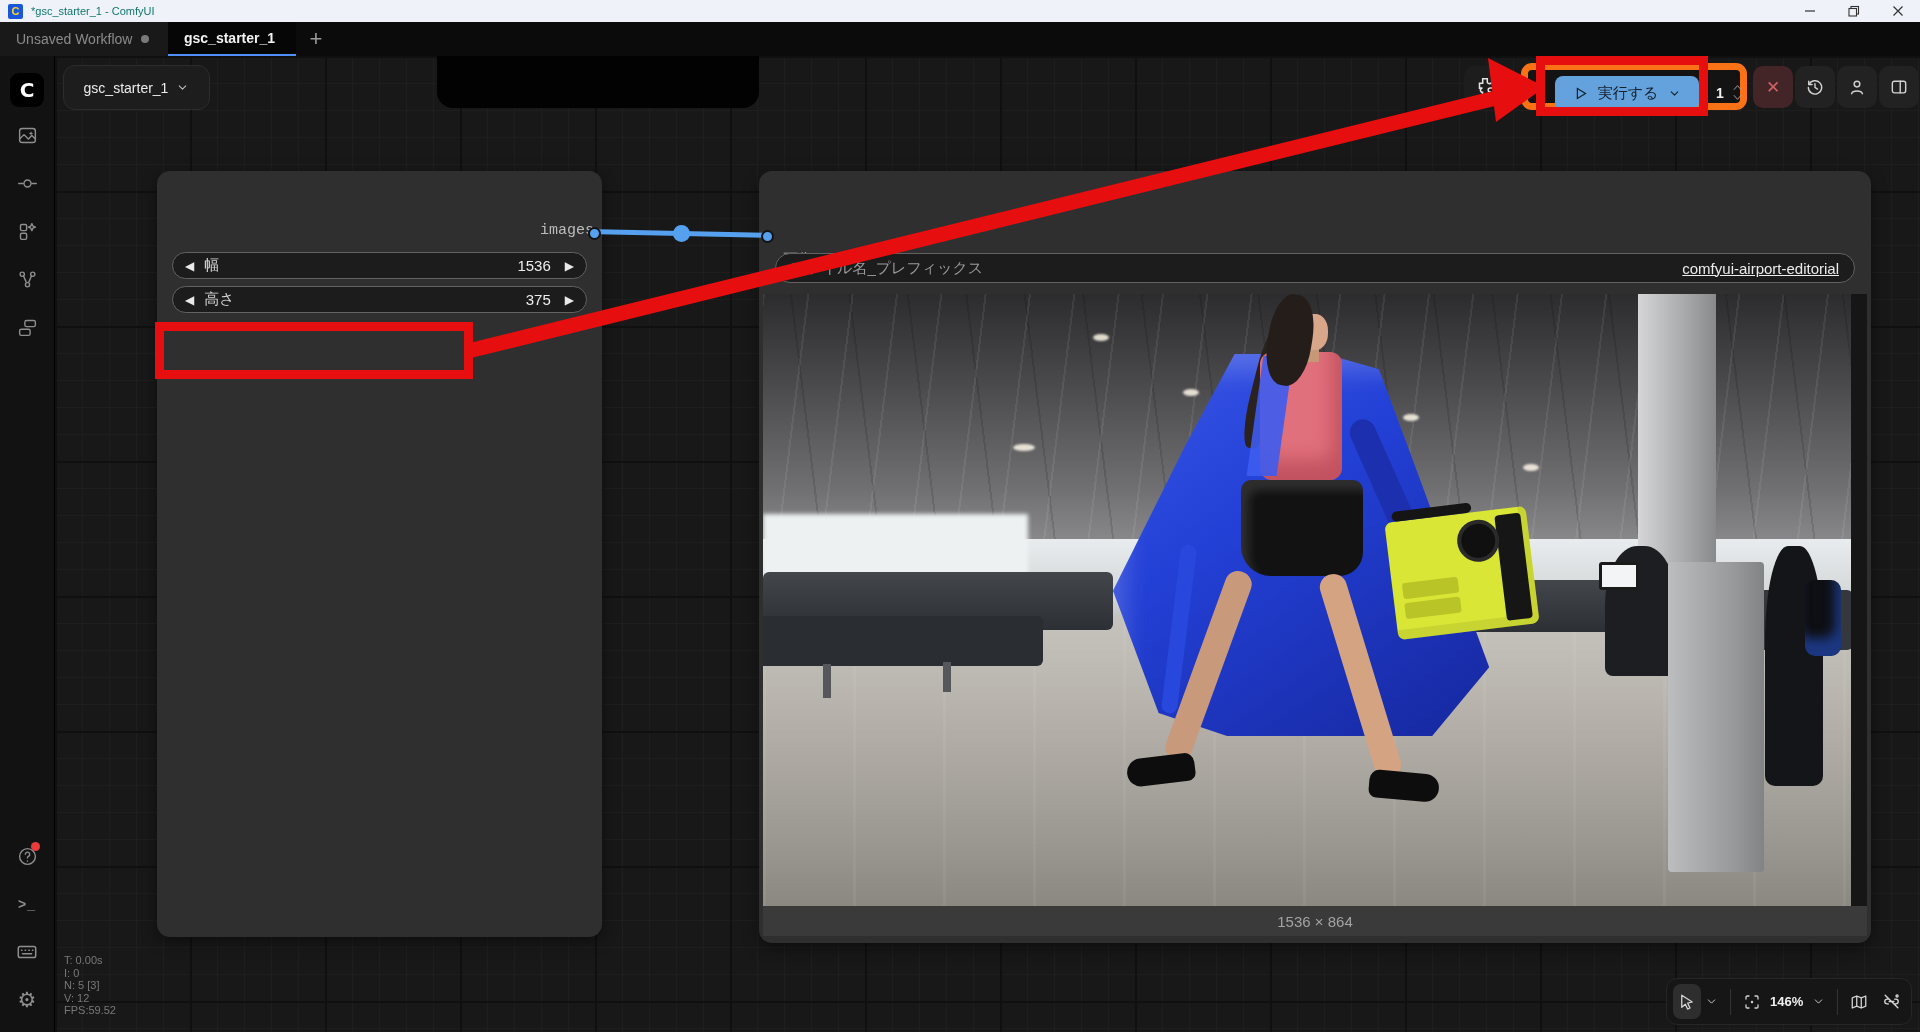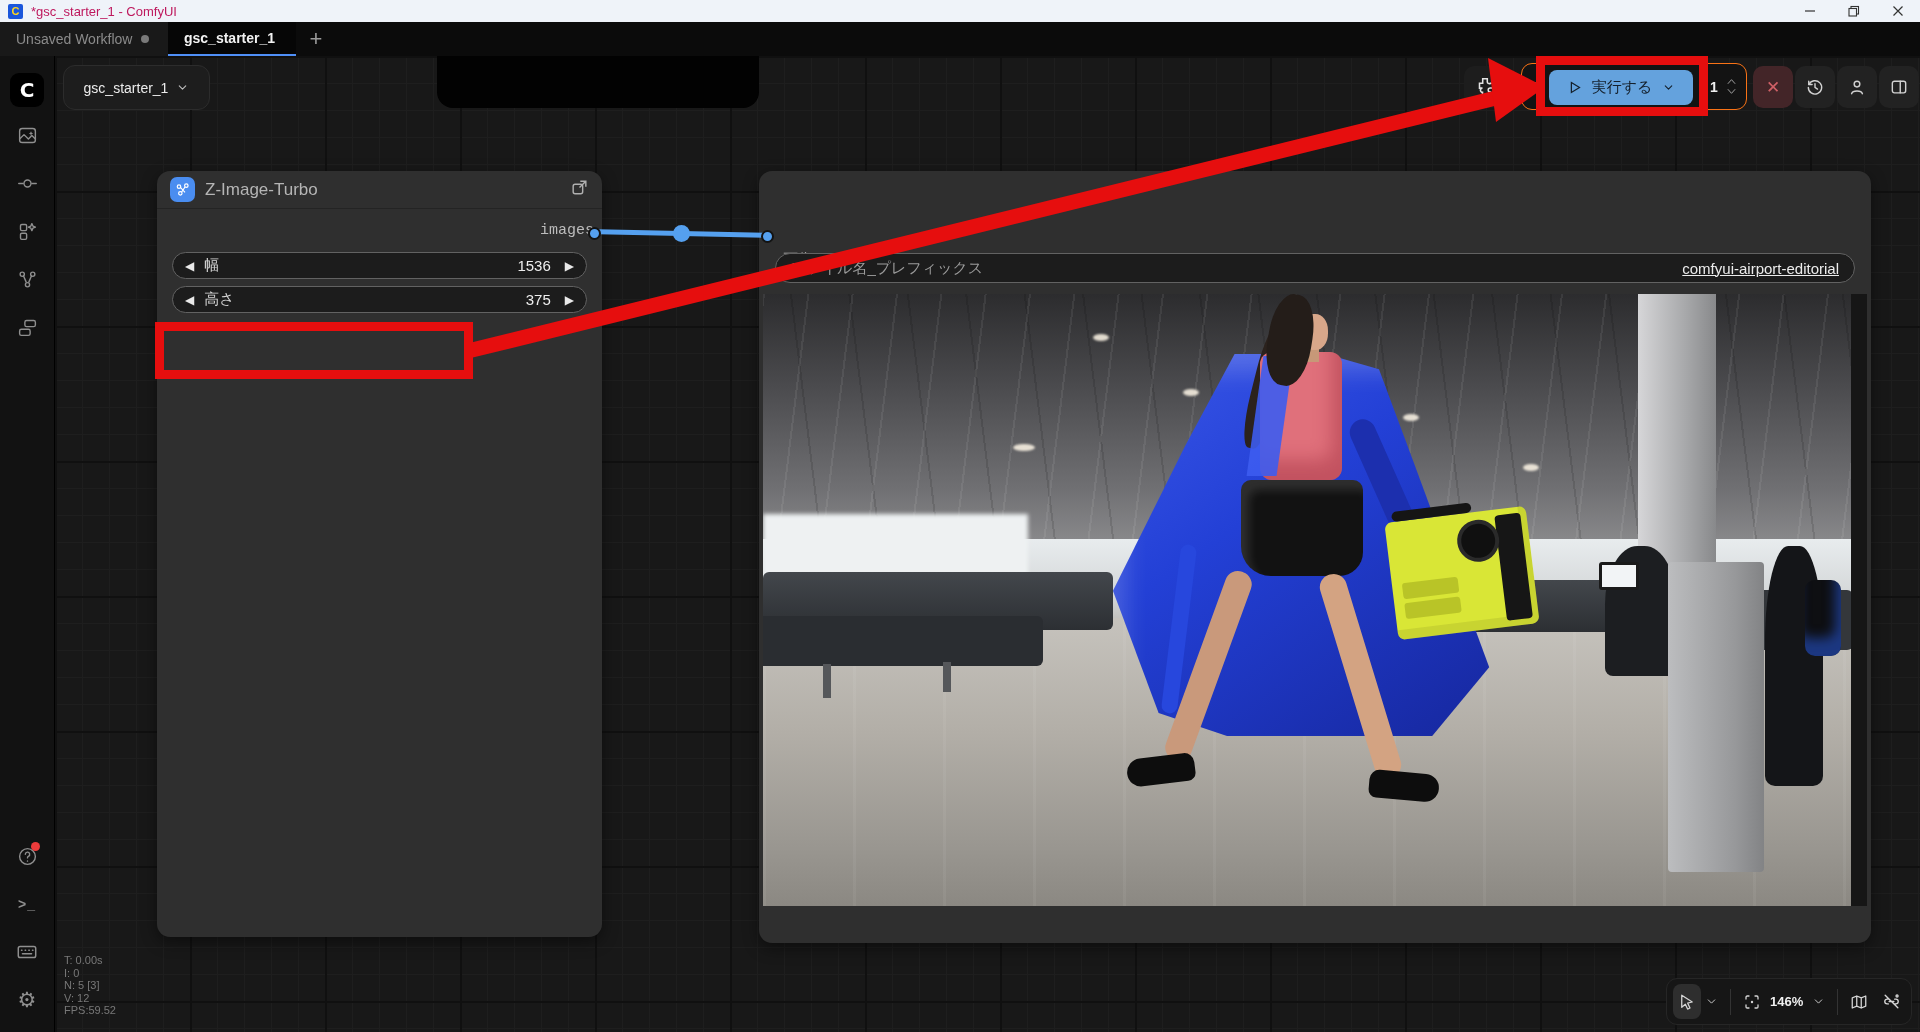--- a/index.html
+++ b/index.html
@@ -5,21 +5,21 @@
   * { margin:0; padding:0; box-sizing:border-box; }
   html,body { width:1920px; height:1032px; overflow:hidden; background:#181818;
     font-family:"Liberation Sans","DejaVu Sans",sans-serif; }
   .stage { position:absolute; inset:0; width:1920px; height:1032px; }
 
   
   .titlebar { position:absolute; left:0; top:0; width:1920px; height:22px; background:#eff3f9;
     display:flex; align-items:center; z-index:20; }
   .tb-appicon { width:15px; height:15px; margin-left:8px; border-radius:2px; background:#1a56db;
     color:#ffd51e; font-weight:bold; font-size:11px; line-height:15px; text-align:center; }
-  .tb-title { margin-left:8px; font-size:13px; color:#be185d; }
+  .tb-title { margin-left:8px; font-size:11px; color:#0f766e; }
   .tb-controls { margin-left:auto; display:flex; height:100%; }
   .tb-btn { width:44px; height:22px; display:flex; align-items:center; justify-content:center;
     color:#333; font-size:12px; }
   .tb-btn svg { stroke:#333; }
 
   
   .tabbar { position:absolute; left:0; top:22px; width:1920px; height:34px; background:#0b0b0b;
     display:flex; align-items:stretch; z-index:20; }
   .wtab { display:flex; align-items:center; gap:9px; padding:11px 16px; font-size:14px; }
   .wtab.inactive { background:#191919; color:#8b8b8b; width:168px; }
@@ -59,21 +59,21 @@
   .wf-menu { position:absolute; left:63px; top:65px; width:147px; height:45px; background:#1d1d1d;
     border:1px solid #2c2c2c; border-radius:12px; display:flex; align-items:center; justify-content:center;
     gap:8px; color:#ececec; font-size:14px; z-index:12; }
   .chev { width:13px; height:13px; stroke:#bdbdbd; fill:none; stroke-width:2; stroke-linecap:round; stroke-linejoin:round; }
 
   
   .puzzle-btn { position:absolute; left:1464px; top:66px; width:42px; height:42px; background:#1d1d1d;
     border-radius:10px; display:flex; align-items:center; justify-content:center; z-index:12; }
   .puzzle-btn svg { stroke:#e3e3e3; fill:none; stroke-width:1.7; }
   .run-group { position:absolute; left:1521px; top:63px; width:226px; height:47px; background:#131313;
-    border:1px solid #f97316; border-radius:11px; z-index:12; display:flex; align-items:center; }
+    border:7px solid #f97316; border-radius:11px; z-index:12; display:flex; align-items:center; }
   .drag-dots { color:#6f6f6f; font-size:13px; margin-left:7px; letter-spacing:0; line-height:5px; }
   .run-btn { position:absolute; left:27px; top:6px; width:144px; height:35px; background:#64a2dd;
     border-radius:8px; display:flex; align-items:center; justify-content:center; gap:10px;
     color:#14202c; font-size:15px; }
   .run-btn svg { stroke:#14202c; fill:none; stroke-width:2; }
   .batch { position:absolute; left:182px; top:0; width:44px; height:45px; display:flex; align-items:center; }
   .batch-num { color:#f0f0f0; font-size:14px; font-weight:bold; margin-left:6px; }
   .batch-spin { display:flex; flex-direction:column; margin-left:8px; gap:3px; }
   .batch-spin svg { stroke:#a9a9a9; fill:none; stroke-width:2; }
   .tr-btn { position:absolute; top:66px; width:40px; height:42px; border-radius:10px; background:#222;
@@ -373,37 +373,20 @@
     <svg width="20" height="20" viewBox="0 0 24 24">
       <rect x="4" y="5" width="16" height="14" rx="2.5"></rect>
         <line x1="13.5" y1="5" x2="13.5" y2="19"></line>
       </svg>
   </div>
 
   <div class="wire"></div>
   <div class="wire-dot-mid"></div>
 
   <div class="node n-zimage">
-    <div class="node-header">
-      <div class="zi-icon">
-        <svg width="16" height="16" viewBox="0 0 24 24">
-            <circle cx="6" cy="7" r="2.6"></circle>
-            <circle cx="17" cy="5.5" r="2.6"></circle>
-            <circle cx="8" cy="17" r="2.6"></circle>
-            <path d="M8.5 8.5l6.5 7 M15 7.5l-5 7.5"></path>
-          </svg>
-      </div>
-      <span class="node-title">Z-Image-Turbo</span>
-      <span class="expand-ic">
-        <svg width="19" height="19" viewBox="0 0 24 24">
-            <rect x="4" y="8" width="12" height="12" rx="2.5"></rect>
-            <path d="M13 4h7v7 M20 4l-8 8"></path>
-          </svg>
-      </span>
-    </div>
     <div class="out-row">images</div>
     <div class="pill" style="top:81px;">
       <span class="arrow">◀</span>
       <span class="plabel">幅</span>
       <span class="pval">1536</span>
       <span class="arrow">▶</span>
     </div>
     <div class="pill" style="top:115px;">
       <span class="arrow">◀</span>
       <span class="plabel">高さ</span>
@@ -460,20 +443,21 @@
       <div class="wm w-shoe-l"></div>
       <div class="wm w-shoe-r"></div>
       <div class="wm w-arm"></div>
       <div class="wm w-boombox">
         <div class="bb-handle"></div>
           <div class="bb-strip"></div>
           <div class="bb-speaker"></div>
           <div class="bb-grill"></div>
       </div>
     </div>
+    <div class="img-caption">1536 × 864</div>
   </div>
   <div class="port port-sv-in"></div>
 
   <div class="stats">
     <div>T: 0.00s</div>
     <div>I: 0</div>
     <div>N: 5 [3]</div>
     <div>V: 12</div>
     <div>FPS:59.52</div>
   </div>

